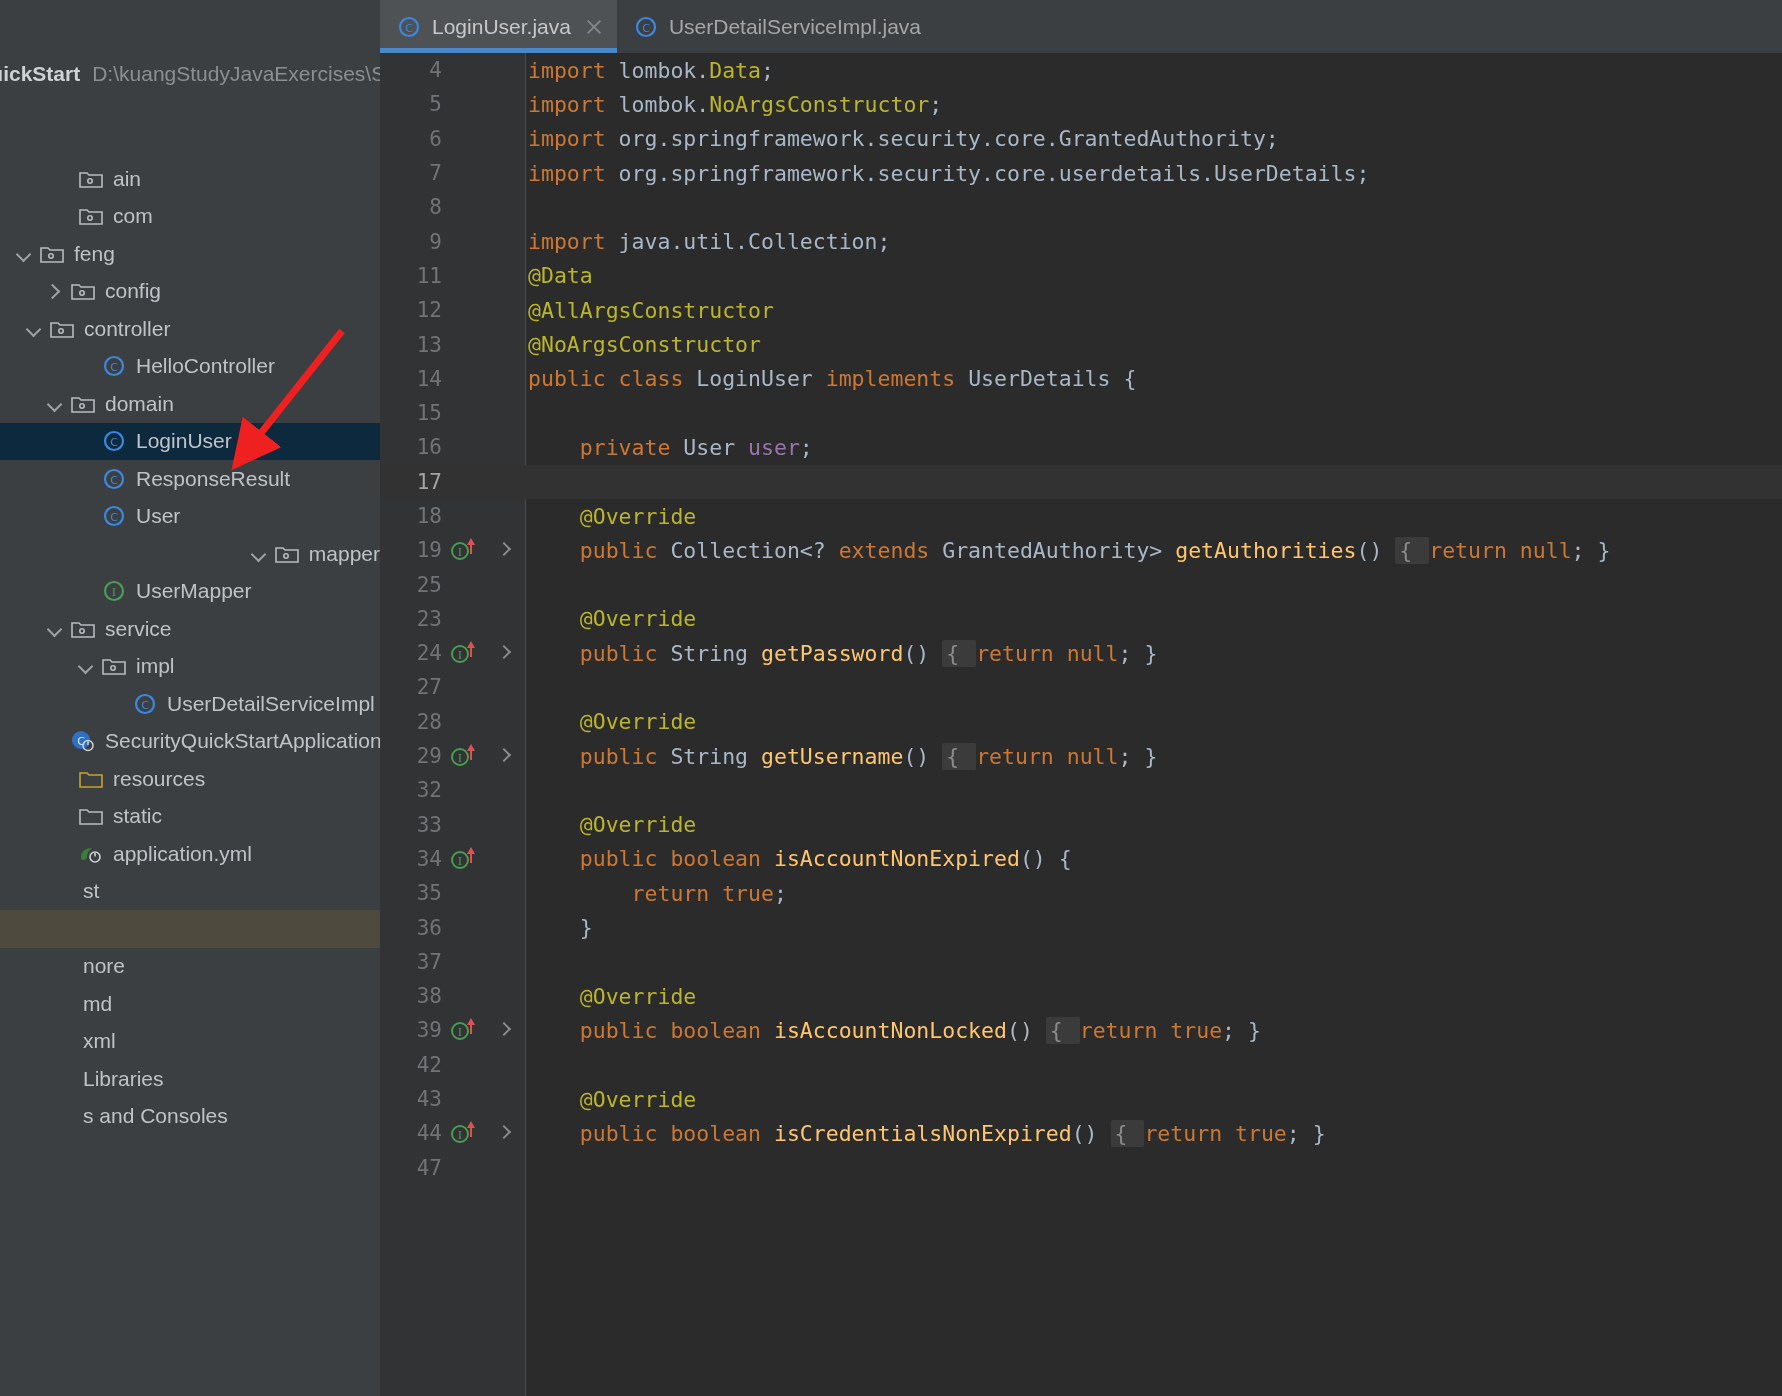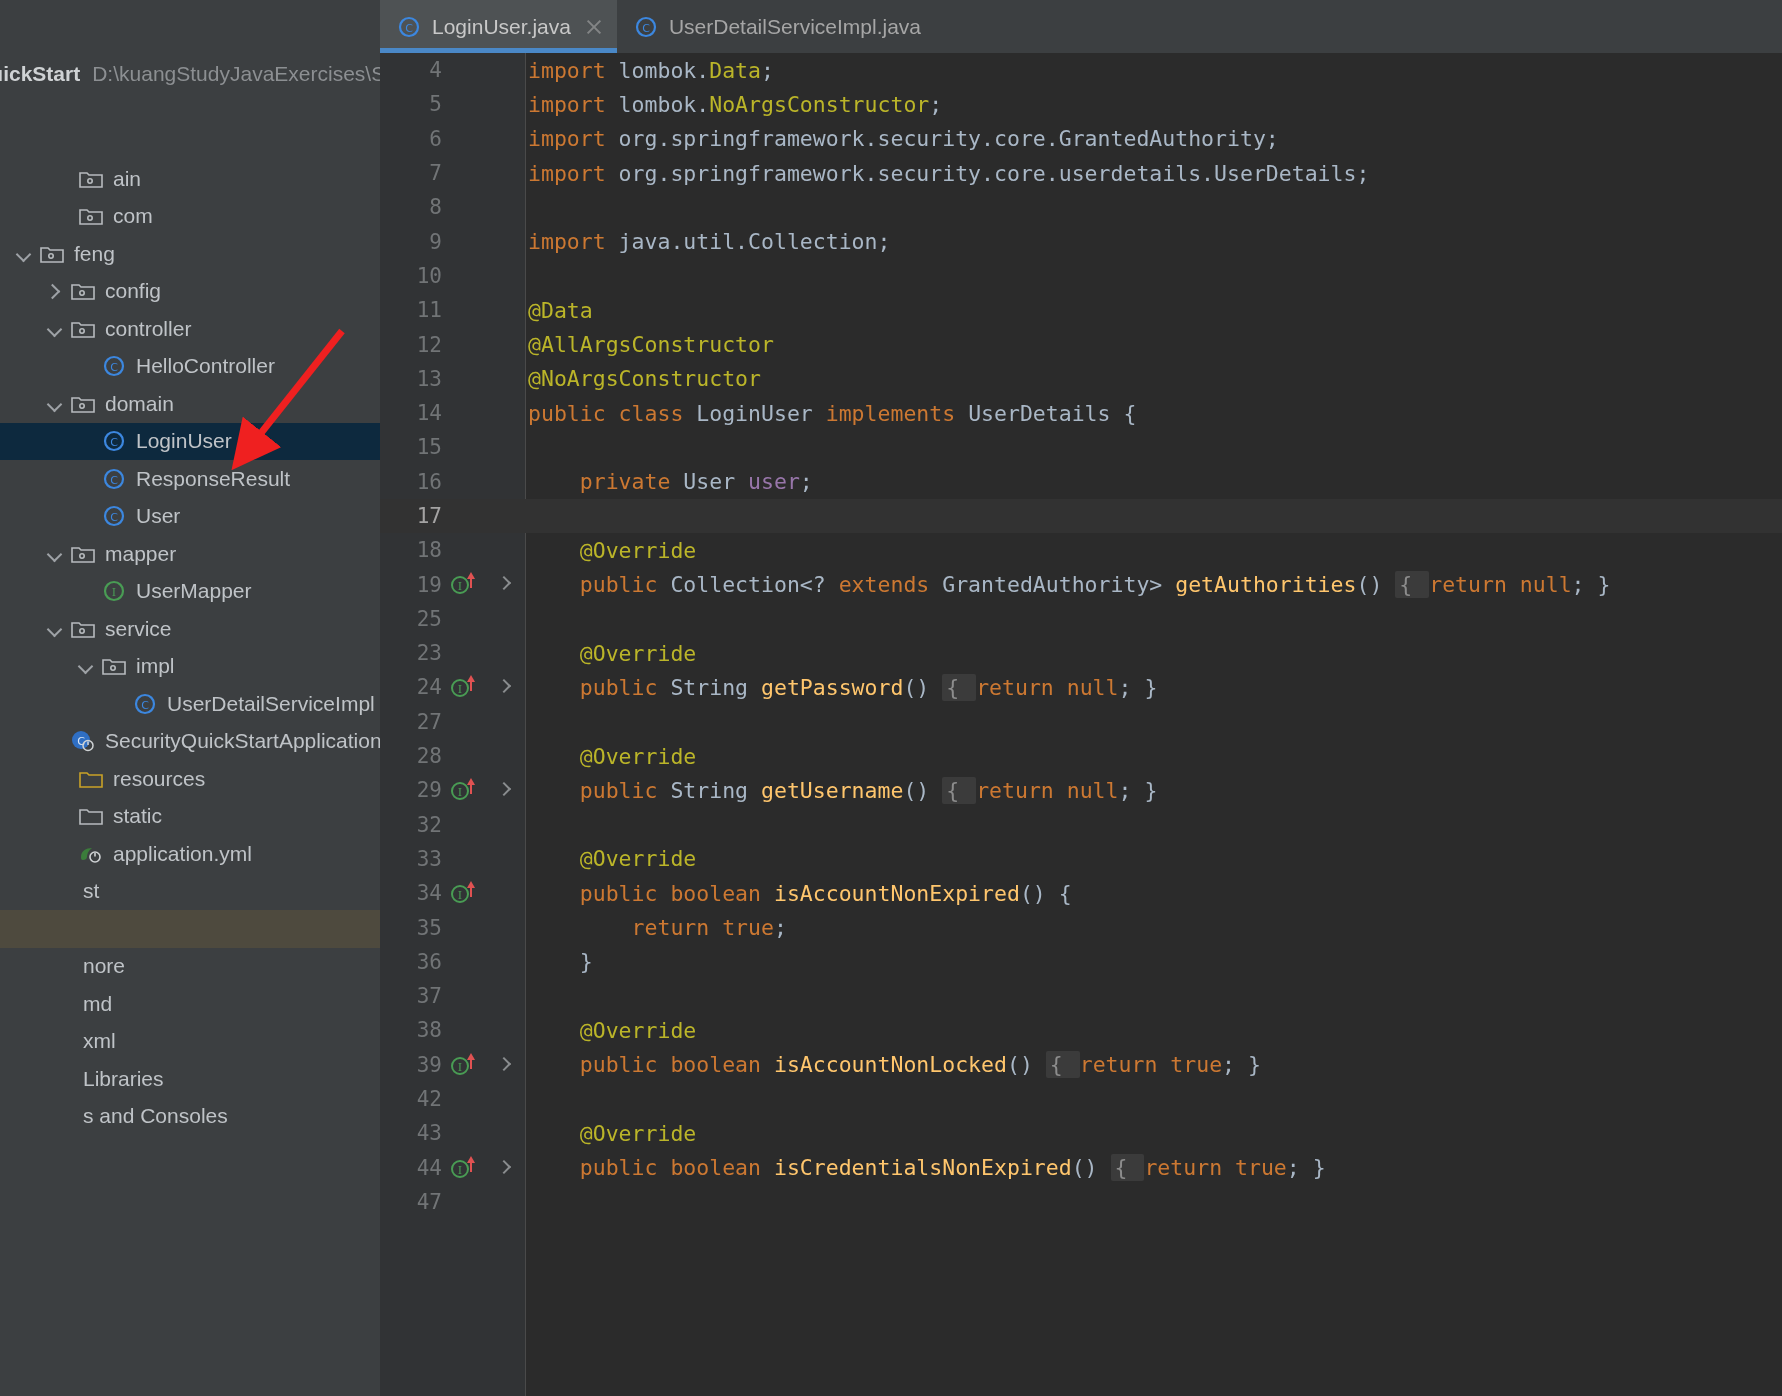--- a/index.html
+++ b/index.html
@@ -174,85 +174,85 @@
             <span class="arrow right"></span>
           </span>
           <span class="ico">
             <svg width="24" height="20" viewBox="0 0 24 20">
               <path d="M1 4h7l2 2h13v12H1z" fill="none" stroke="#b7bbbe" stroke-width="1.6"></path>
               <circle cx="11" cy="12" r="2.2" fill="none" stroke="#b7bbbe" stroke-width="1.6"></circle>
             </svg>
           </span>
           <span class="label">config</span>
         </div>
+        <div class="tree-row" style="padding-left: 19px;">
+          <span class="tw">
+            <span class="arrow down"></span>
+          </span>
+          <span class="ico">
+            <svg width="24" height="20" viewBox="0 0 24 20">
+              <path d="M1 4h7l2 2h13v12H1z" fill="none" stroke="#b7bbbe" stroke-width="1.6"></path>
+              <circle cx="11" cy="12" r="2.2" fill="none" stroke="#b7bbbe" stroke-width="1.6"></circle>
+            </svg>
+          </span>
+          <span class="label">controller</span>
+        </div>
+        <div class="tree-row" style="padding-left: 71px;">
+          <span class="tw"></span>
+          <span class="ico">
+            <svg width="22" height="22" viewBox="0 0 22 22">
+              <circle cx="11" cy="11" r="9" fill="none" stroke="#3c87df" stroke-width="2.2"></circle>
+              <text x="11" y="15.5" font-size="11" fill="#3c87df" text-anchor="middle" font-family="DejaVu Sans">C</text>
+            </svg>
+          </span>
+          <span class="label">HelloController</span>
+        </div>
         <div class="tree-row" style="padding-left: 40px;">
           <span class="tw">
             <span class="arrow down"></span>
           </span>
           <span class="ico">
             <svg width="24" height="20" viewBox="0 0 24 20">
               <path d="M1 4h7l2 2h13v12H1z" fill="none" stroke="#b7bbbe" stroke-width="1.6"></path>
               <circle cx="11" cy="12" r="2.2" fill="none" stroke="#b7bbbe" stroke-width="1.6"></circle>
             </svg>
           </span>
-          <span class="label">controller</span>
+          <span class="label">domain</span>
+        </div>
+        <div class="tree-row selected" style="padding-left: 71px;">
+          <span class="tw"></span>
+          <span class="ico">
+            <svg width="22" height="22" viewBox="0 0 22 22">
+              <circle cx="11" cy="11" r="9" fill="none" stroke="#3c87df" stroke-width="2.2"></circle>
+              <text x="11" y="15.5" font-size="11" fill="#3c87df" text-anchor="middle" font-family="DejaVu Sans">C</text>
+            </svg>
+          </span>
+          <span class="label">LoginUser</span>
         </div>
         <div class="tree-row" style="padding-left: 71px;">
           <span class="tw"></span>
           <span class="ico">
             <svg width="22" height="22" viewBox="0 0 22 22">
               <circle cx="11" cy="11" r="9" fill="none" stroke="#3c87df" stroke-width="2.2"></circle>
               <text x="11" y="15.5" font-size="11" fill="#3c87df" text-anchor="middle" font-family="DejaVu Sans">C</text>
             </svg>
           </span>
-          <span class="label">HelloController</span>
-        </div>
-        <div class="tree-row" style="padding-left: 40px;">
-          <span class="tw">
-            <span class="arrow down"></span>
-          </span>
-          <span class="ico">
-            <svg width="24" height="20" viewBox="0 0 24 20">
-              <path d="M1 4h7l2 2h13v12H1z" fill="none" stroke="#b7bbbe" stroke-width="1.6"></path>
-              <circle cx="11" cy="12" r="2.2" fill="none" stroke="#b7bbbe" stroke-width="1.6"></circle>
-            </svg>
-          </span>
-          <span class="label">domain</span>
-        </div>
-        <div class="tree-row selected" style="padding-left: 71px;">
-          <span class="tw"></span>
-          <span class="ico">
-            <svg width="22" height="22" viewBox="0 0 22 22">
-              <circle cx="11" cy="11" r="9" fill="none" stroke="#3c87df" stroke-width="2.2"></circle>
-              <text x="11" y="15.5" font-size="11" fill="#3c87df" text-anchor="middle" font-family="DejaVu Sans">C</text>
-            </svg>
-          </span>
-          <span class="label">LoginUser</span>
+          <span class="label">ResponseResult</span>
         </div>
         <div class="tree-row" style="padding-left: 71px;">
           <span class="tw"></span>
           <span class="ico">
             <svg width="22" height="22" viewBox="0 0 22 22">
               <circle cx="11" cy="11" r="9" fill="none" stroke="#3c87df" stroke-width="2.2"></circle>
               <text x="11" y="15.5" font-size="11" fill="#3c87df" text-anchor="middle" font-family="DejaVu Sans">C</text>
             </svg>
           </span>
-          <span class="label">ResponseResult</span>
-        </div>
-        <div class="tree-row" style="padding-left: 71px;">
-          <span class="tw"></span>
-          <span class="ico">
-            <svg width="22" height="22" viewBox="0 0 22 22">
-              <circle cx="11" cy="11" r="9" fill="none" stroke="#3c87df" stroke-width="2.2"></circle>
-              <text x="11" y="15.5" font-size="11" fill="#3c87df" text-anchor="middle" font-family="DejaVu Sans">C</text>
-            </svg>
-          </span>
           <span class="label">User</span>
         </div>
-        <div class="tree-row" style="padding-left: 40px;">
+        <div class="tree-row" style="padding-left: 60px; justify-content: flex-end;">
           <span class="tw">
             <span class="arrow down"></span>
           </span>
           <span class="ico">
             <svg width="24" height="20" viewBox="0 0 24 20">
               <path d="M1 4h7l2 2h13v12H1z" fill="none" stroke="#b7bbbe" stroke-width="1.6"></path>
               <circle cx="11" cy="12" r="2.2" fill="none" stroke="#b7bbbe" stroke-width="1.6"></circle>
             </svg>
           </span>
           <span class="label">mapper</span>
@@ -407,21 +407,20 @@
     <div class="code-area">
       <div class="gutter-bg"></div>
       <div class="gutter-sep"></div>
       <div id="lines">
           <div class="line"><span class="lnum">4</span><span class="code"><span class="kw">import</span><span class="plain"> lombok.</span><span class="ann">Data</span><span class="punct">;</span></span></div>
           <div class="line"><span class="lnum">5</span><span class="code"><span class="kw">import</span><span class="plain"> lombok.</span><span class="ann">NoArgsConstructor</span><span class="punct">;</span></span></div>
           <div class="line"><span class="lnum">6</span><span class="code"><span class="kw">import</span><span class="plain"> org.springframework.security.core.GrantedAuthority;</span></span></div>
           <div class="line"><span class="lnum">7</span><span class="code"><span class="kw">import</span><span class="plain"> org.springframework.security.core.userdetails.UserDetails;</span></span></div>
           <div class="line"><span class="lnum">8</span><span class="code"></span></div>
           <div class="line"><span class="lnum">9</span><span class="code"><span class="kw">import</span><span class="plain"> java.util.Collection;</span></span></div>
-          <div class="line"><span class="lnum">10</span><span class="code"></span></div>
           <div class="line"><span class="lnum">11</span><span class="code"><span class="ann">@Data</span></span></div>
           <div class="line"><span class="lnum">12</span><span class="code"><span class="ann">@AllArgsConstructor</span></span></div>
           <div class="line"><span class="lnum">13</span><span class="code"><span class="ann">@NoArgsConstructor</span></span></div>
           <div class="line"><span class="lnum">14</span><span class="code"><span class="kw">public class </span><span class="cls">LoginUser </span><span class="kw">implements </span><span class="cls">UserDetails </span><span class="punct">{</span></span></div>
           <div class="line"><span class="lnum">15</span><span class="code"></span></div>
           <div class="line"><span class="lnum">16</span><span class="code"><span class="plain">    </span><span class="kw">private </span><span class="cls">User </span><span class="fld">user</span><span class="punct">;</span></span></div>
           <div class="line current"><span class="lnum">17</span><span class="code"></span></div>
           <div class="line"><span class="lnum">18</span><span class="code"><span class="plain">    </span><span class="ann">@Override</span></span></div>
           <div class="line"><span class="lnum">19</span><span class="gicon"><svg width="30" height="26" viewBox="0 0 30 26">
                 <circle cx="10" cy="14" r="8" fill="none" stroke="#499c54" stroke-width="2"></circle>

